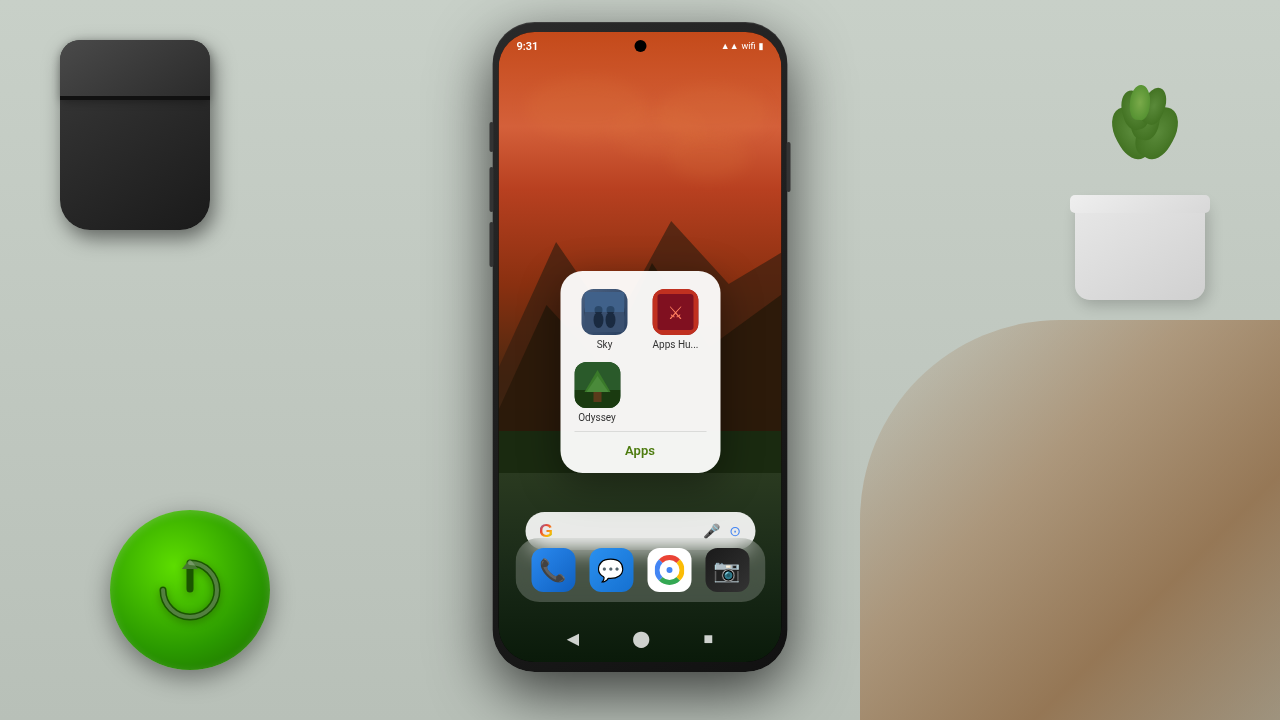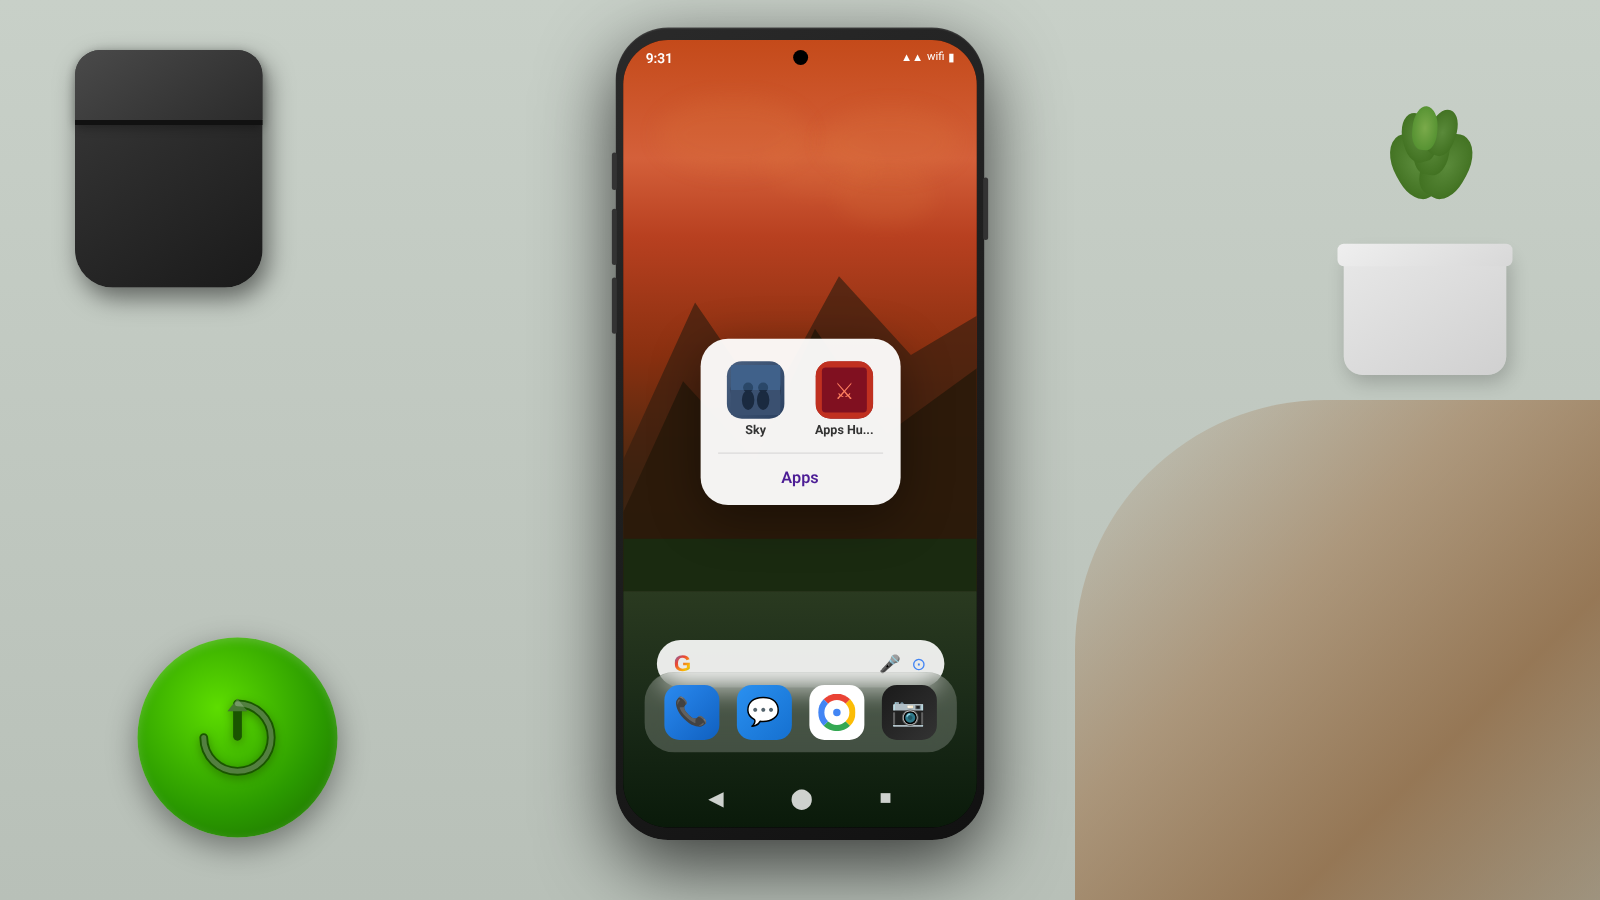--- a/index.html
+++ b/index.html
@@ -308,38 +308,38 @@
 
     
     .odyssey-icon {
       background: linear-gradient(135deg, #2a5a2a, #1a3a1a);
     }
 
     .app-label {
       font-size: 10px;
       color: #333;
       text-align: center;
-      font-weight: 700;
+      font-weight: 400;
     }
 
     .folder-single-row {
       display: flex;
       justify-content: flex-start;
       margin-bottom: 8px;
     }
 
     .folder-title-row {
       border-top: 1px solid rgba(0,0,0,0.1);
       padding-top: 8px;
       text-align: center;
     }
 
     .folder-title {
       font-size: 13px;
-      color: #4c1d95;
+      color: #4d7c0f;
       font-weight: 600;
     }
 
     
     .dock {
       position: absolute;
       bottom: 60px;
       left: 50%;
       transform: translateX(-50%);
       display: flex;
@@ -654,20 +654,35 @@
                     <rect width="46" height="46" fill="#c03020"></rect>
 
                     <rect x="5" y="5" width="36" height="36" rx="3" fill="#801020"></rect>
                     <text x="23" y="30" text-anchor="middle" font-size="18" fill="#ff8060">⚔</text>
                   </svg>
                 </div>
                 <span class="app-label">Apps Hu...</span>
               </div>
             </div>
 
+            <div class="folder-single-row">
+              <div class="folder-app-item">
+                <div class="app-icon odyssey-icon">
+                  <svg width="46" height="46" viewBox="0 0 46 46">
+                    <rect width="46" height="46" fill="#2a5a2a"></rect>
+
+                    <rect x="0" y="28" width="46" height="18" fill="#1a3a10"></rect>
+                    <polygon points="23,8 10,30 36,30" fill="#3a7a2a"></polygon>
+                    <polygon points="23,14 12,30 34,30" fill="#4a8a3a"></polygon>
+                    <rect x="19" y="30" width="8" height="10" fill="#5a3a1a"></rect>
+                  </svg>
+                </div>
+                <span class="app-label">Odyssey</span>
+              </div>
+            </div>
 
             <div class="folder-title-row">
               <span class="folder-title">Apps</span>
             </div>
           </div>
 
           <div class="search-bar">
             <span class="g-letter">G</span>
             <div class="search-spacer"></div>
             <span class="mic-icon">🎤</span>

